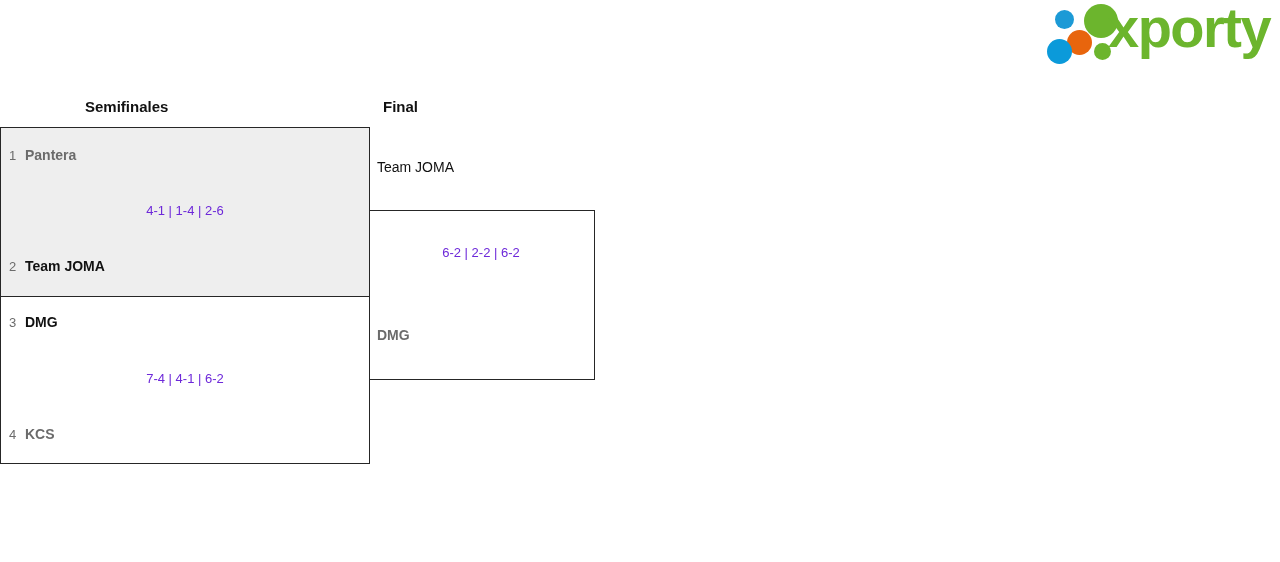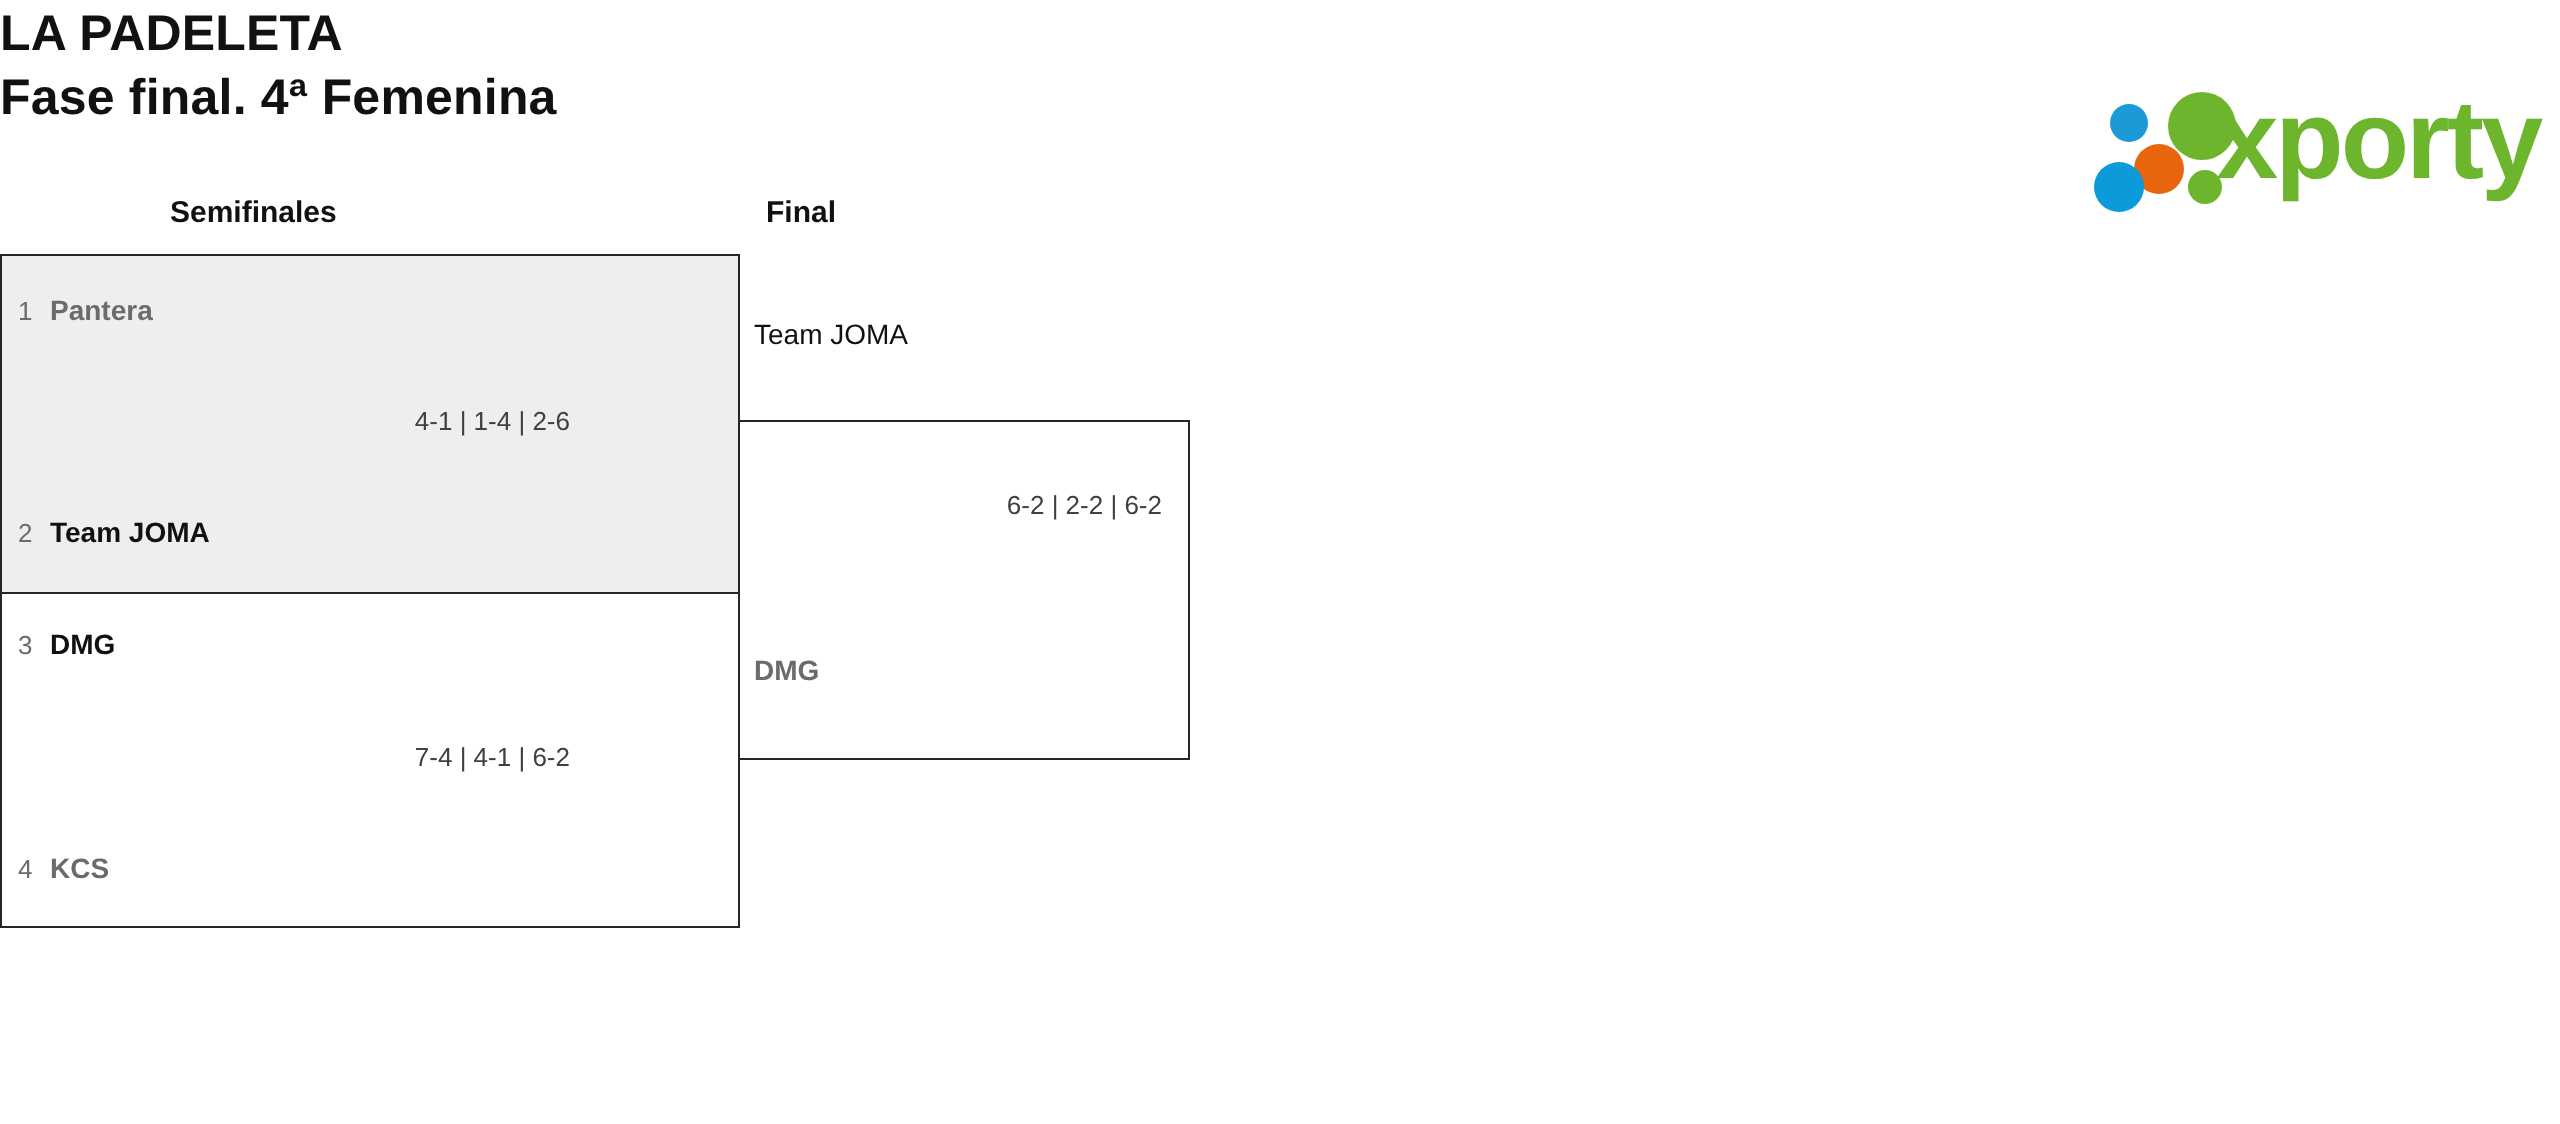--- a/index.html
+++ b/index.html
@@ -46,21 +46,20 @@
     white-space: nowrap;
   }
 
   
   .logo {
     position: absolute;
     left: 1046px;
     top: 2px;
     width: 230px;
     height: 62px;
-    margin-top: 42px;
   }
   .logo-dots {
     position: absolute;
     left: 0;
     top: 0;
     width: 68px;
     height: 62px;
   }
   .dot {
     position: absolute;
@@ -177,37 +176,33 @@
     top: 327px;
   }
   .final-top .team-name,
   .final-bottom .team-name {
     padding-left: 8px;
   }
 
   .score {
     position: absolute;
     font-size: 13px;
-    color: #404040;
-    white-space: nowrap;
-    text-align: right;
+    color: #6d28d9;
+    white-space: nowrap;
+    text-align: center;
   }
   .score-sf1   { left: 85px;  top: 203px; width: 200px; }
   .score-sf2   { left: 85px;  top: 371px; width: 200px; }
   .score-final { left: 381px; top: 245px; width: 200px; }
 </style>
 </head>
 <body>
 
 <div class="header">
 
-  <div class="title-block">
-    <div class="title-main">LA PADELETA</div>
-    <div class="title-sub">Fase final. 4ª Femenina</div>
-  </div>
 
   <div class="logo">
     <div class="logo-dots">
       <span class="dot dot-blue-sm"></span>
       <span class="dot dot-green-lg"></span>
       <span class="dot dot-orange"></span>
       <span class="dot dot-blue-lg"></span>
       <span class="dot dot-green-sm"></span>
     </div>
     <div class="logo-word">xporty</div>

